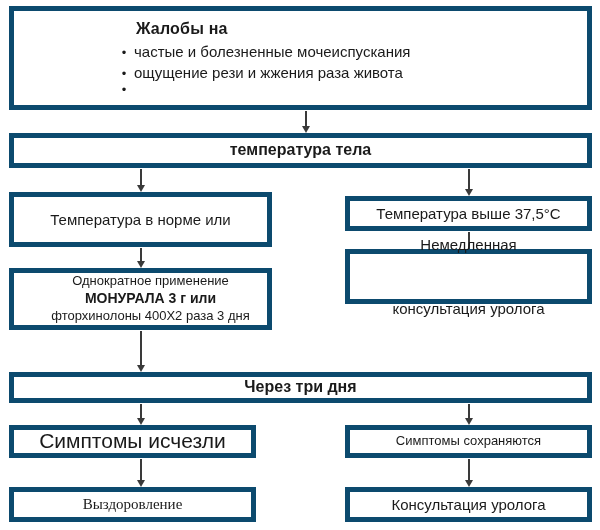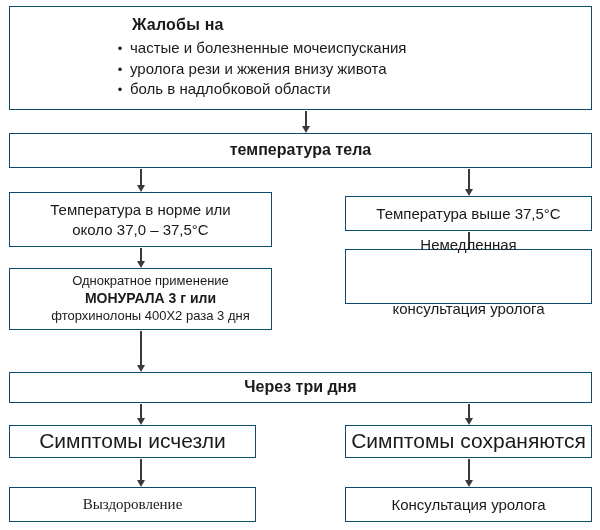--- a/index.html
+++ b/index.html
@@ -8,21 +8,21 @@
     background:#ffffff;
     font-family:"Liberation Sans","DejaVu Sans",sans-serif;
     color:#1a1a1a;
     overflow:hidden;
   }
   #chart{position:relative;width:600px;height:530px;}
 
   .box{
     position:absolute;
     box-sizing:border-box;
-    border:1px solid #0c4a6e;
+    border:5px solid #0c4a6e;
     background:#ffffff;
     display:flex;
     flex-direction:column;
     align-items:center;
     justify-content:center;
     text-align:center;
     line-height:1.28;
   }
   .box .ln{display:block;white-space:nowrap;}
 
@@ -79,21 +79,21 @@
     left:9px;top:372px;width:583px;height:31px;
     font-size:16px;font-weight:bold;
   }
 
   #box-symptoms-gone{
     left:9px;top:425px;width:247px;height:33px;
     font-size:21px;
   }
   #box-symptoms-persist{
     left:345px;top:425px;width:247px;height:33px;
-    font-size:21px;
+    font-size:13px;
   }
 
   #box-recovery{
     left:9px;top:487px;width:247px;height:35px;
     font-size:15px;
     font-family:Liberation Serif, serif;
   }
   #box-urologist{
     left:345px;top:487px;width:247px;height:35px;
     font-size:15px;
@@ -120,25 +120,24 @@
 
   <div class="box" id="box-complaints">
     <div class="title">Жалобы на</div>
     <ul class="blist">
       <li>
         <span class="bul">•</span>
         <span>частые и болезненные мочеиспускания</span>
       </li>
       <li>
         <span class="bul">•</span>
-        <span>уролога рези и жжения внизу живота</span>
+        <span>ощущение рези и жжения раза живота</span>
       </li>
       <li>
         <span class="bul">•</span>
-        <span>боль в надлобковой области</span>
       </li>
     </ul>
   </div>
 
   <div class="arrow" style="left:305px;top:111px;width:2px;height:22px;">
     <div class="shaft" style="height:15px;"></div>
     <div class="head"></div>
   </div>
 
   <div class="box" id="box-temp-body">
@@ -150,21 +149,20 @@
     <div class="head"></div>
   </div>
 
   <div class="arrow" style="left:468px;top:169px;width:2px;height:27px;">
     <div class="shaft" style="height:20px;"></div>
     <div class="head"></div>
   </div>
 
   <div class="box" id="box-temp-normal">
     <span class="ln">Температура в норме или</span>
-    <span class="ln">около 37,0 – 37,5°C</span>
   </div>
 
   <div class="box" id="box-temp-high">
     <span class="ln">Температура выше 37,5°C</span>
   </div>
 
   <div class="arrow" style="left:140px;top:248px;width:2px;height:20px;">
     <div class="shaft" style="height:13px;"></div>
     <div class="head"></div>
   </div>

